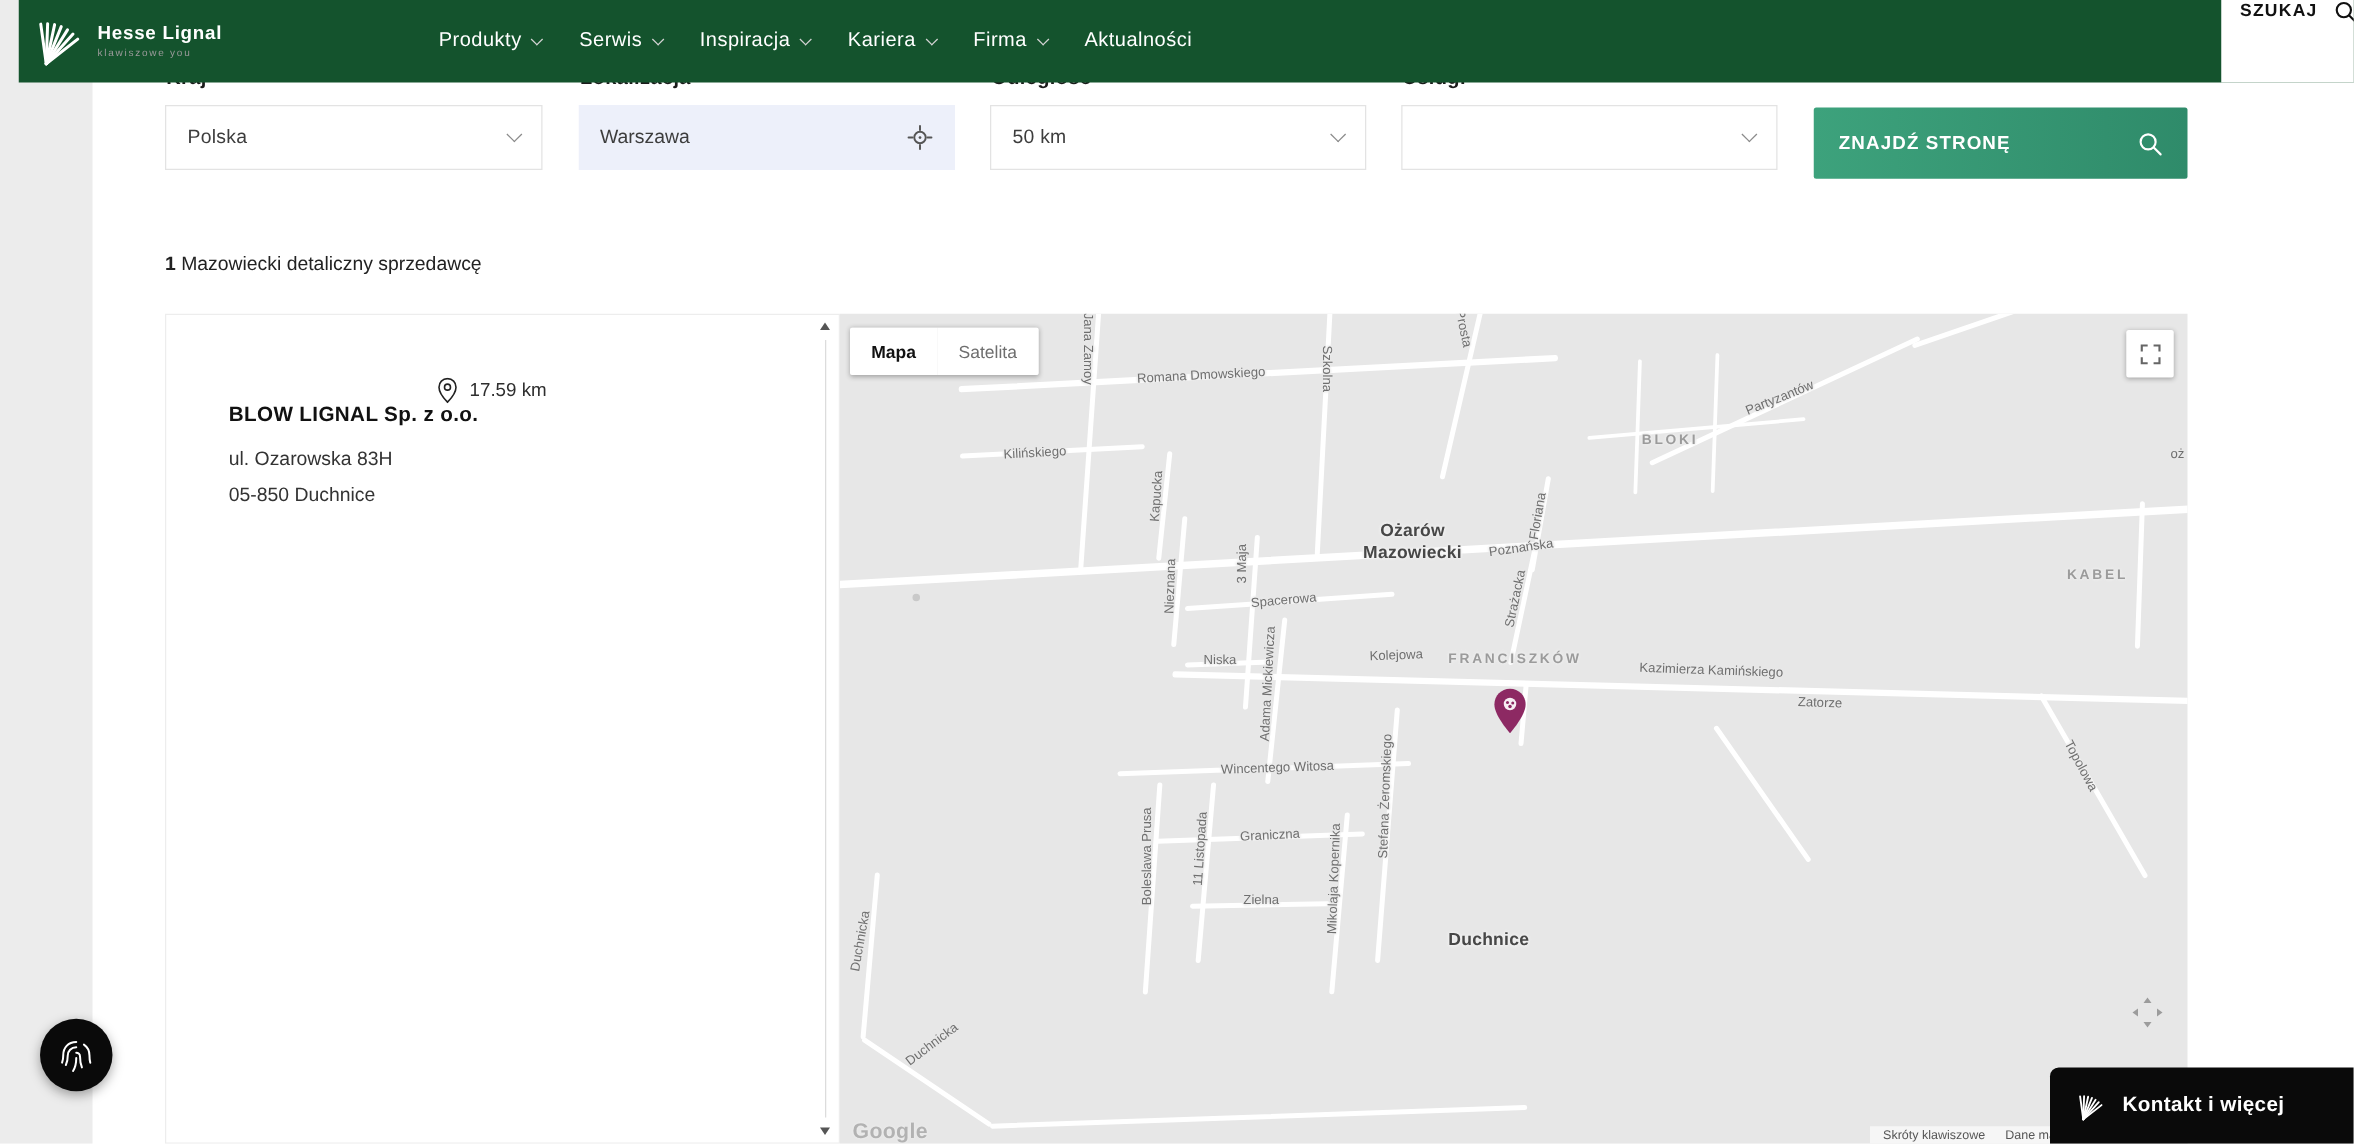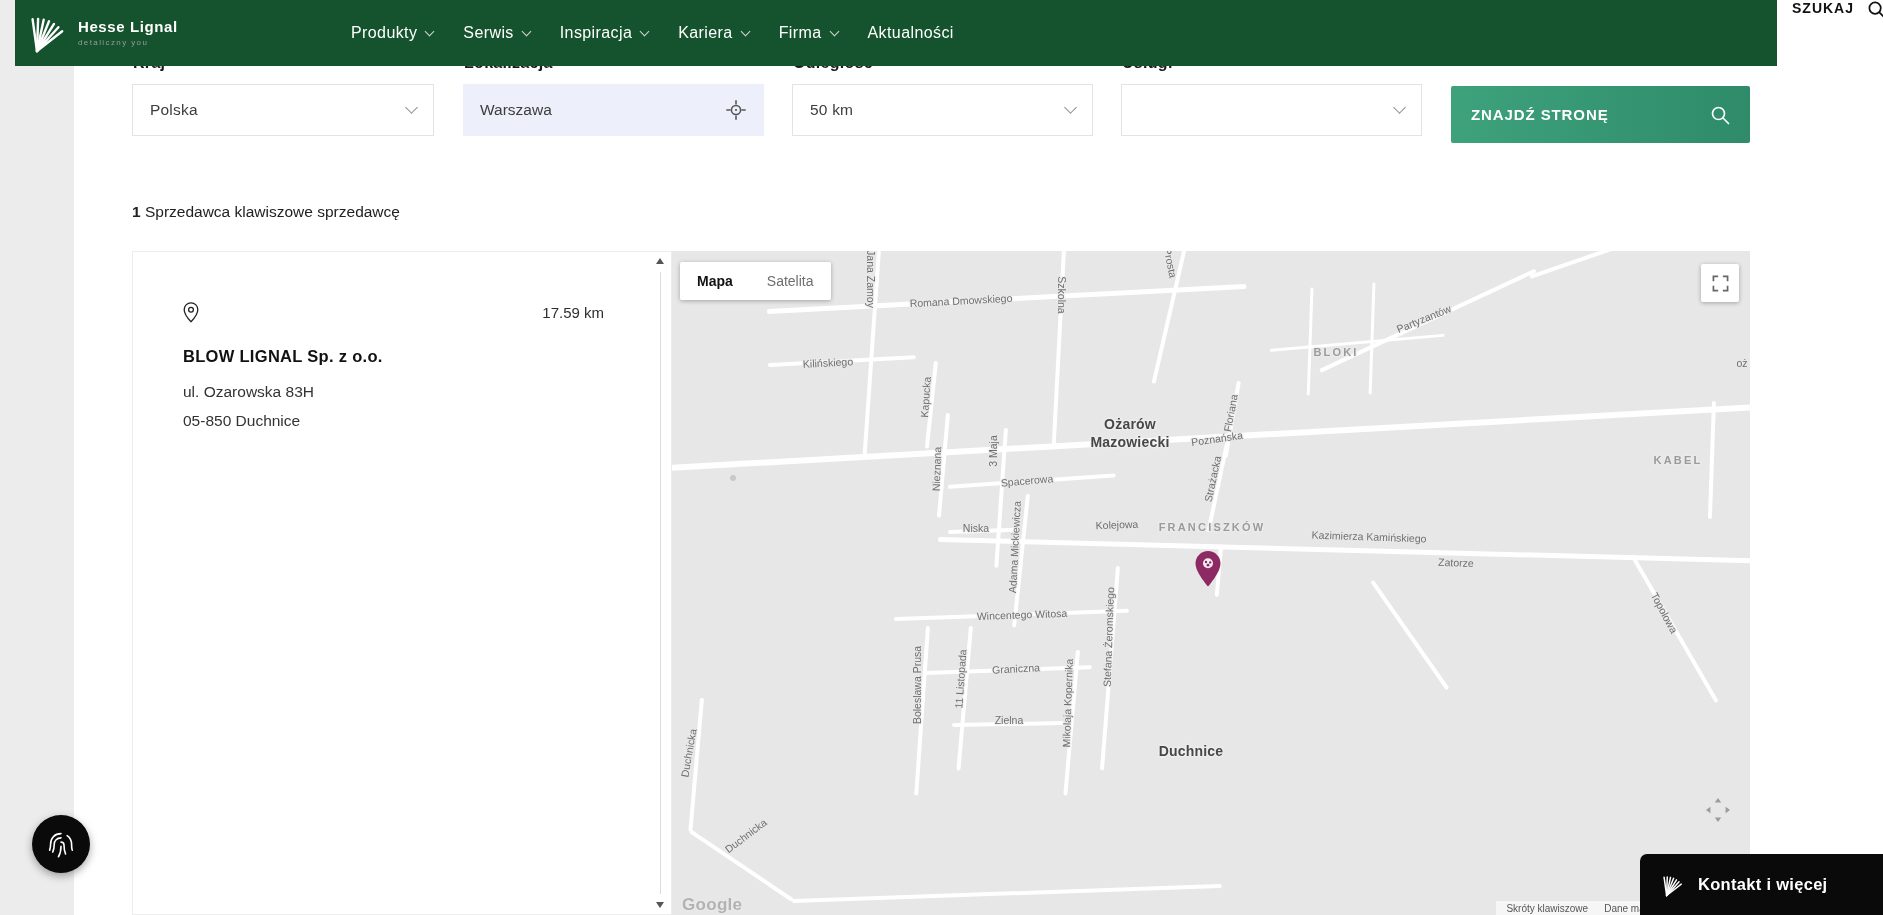--- a/index.html
+++ b/index.html
@@ -40,21 +40,21 @@
     display:flex; align-items:center; justify-content:space-between; padding:0 20px;
     font-family:inherit; font-size:15px; font-weight:700; letter-spacing:.9px; cursor:pointer; }
 
   
   .results { position:absolute; left:132px; top:203px; font-size:15.5px; color:#222222; z-index:5; }
   .results b { font-weight:700; }
 
   
   .list-panel { position:absolute; left:132px; top:251px; width:540px; bottom:0; background:#ffffff; border:1px solid #ededed; z-index:4; }
   .dealer-card { padding:50px 67px 0 50px; cursor:pointer; }
-  .distance-row { display:flex; justify-content:space-between; align-items:center; gap:10px; margin-bottom:24px; color:#2e2e2e; font-size:15px; }
+  .distance-row { display:flex; justify-content:center; align-items:center; gap:10px; color:#2e2e2e; font-size:15px; }
   .dealer-name { font-size:16.5px; font-weight:700; color:#111111; margin-bottom:11px; letter-spacing:.3px; }
   .dealer-addr { font-size:15.5px; color:#333333; line-height:29px; }
   .scroll-col { position:absolute; right:5px; top:4px; bottom:4px; width:12px; }
   .scroll-track { position:absolute; left:50%; top:16px; bottom:16px; width:1px; background:#dcdcdc; }
   .tri-up, .tri-down { position:absolute; left:50%; transform:translateX(-50%); width:0; height:0; border-left:4px solid transparent; border-right:4px solid transparent; cursor:pointer; }
   .tri-up { top:2px; border-bottom:6px solid #555555; }
   .tri-down { bottom:2px; border-top:6px solid #555555; }
 
   
   .map { position:absolute; left:672px; top:251px; width:1078px; bottom:0; background:#e7e7e7; overflow:hidden; cursor:grab; z-index:3; }
@@ -97,21 +97,21 @@
         <line x1="8" y1="42" x2="9.1" y2="10"></line>
         <line x1="8" y1="42" x2="14.7" y2="10.7"></line>
         <line x1="8" y1="42" x2="20" y2="12.3"></line>
         <line x1="8" y1="42" x2="25" y2="14.9"></line>
         <line x1="8" y1="42" x2="29.4" y2="18.2"></line>
         <line x1="8" y1="42" x2="33.2" y2="22.3"></line>
       </g>
     </svg>
     <div class="logo-text">
       <div class="logo-title">Hesse Lignal</div>
-      <div class="logo-tagline">detaliczny you</div>
+      <div class="logo-tagline">klawiszowe you</div>
     </div>
   </div>
 
   <nav id="main-nav">
       <div class="nav-item">
         <span>Produkty</span>
         <span class="chev"></span>
       </div>
       <div class="nav-item">
         <span>Serwis</span>
@@ -187,21 +187,21 @@
 <button class="find-button">
   <span>ZNAJDŹ STRONĘ</span>
   <svg width="20" height="20" viewBox="0 0 20 20">
     <circle cx="8.5" cy="8.5" r="6" fill="none" stroke="#ffffff" stroke-width="1.7"></circle>
     <line x1="13" y1="13" x2="18.5" y2="18.5" stroke="#ffffff" stroke-width="1.7" stroke-linecap="round"></line>
   </svg>
 </button>
 
 <div class="results">
   <b>1</b>
-  <span>Sprzedawca klawiszowe sprzedawcę</span>
+  <span>Mazowiecki detaliczny sprzedawcę</span>
 </div>
 
 <div class="list-panel">
   <div class="dealer-card">
     <div class="distance-row">
       <svg width="16" height="21" viewBox="0 0 20 26">
         <path d="M10 1 C5 1 1.5 4.8 1.5 9.5 c0 6.2 8.5 15 8.5 15 s8.5-8.8 8.5-15 C18.5 4.8 15 1 10 1 Z" fill="none" stroke="#222222" stroke-width="1.6"></path>
         <circle cx="10" cy="9.5" r="3" fill="none" stroke="#222222" stroke-width="1.6"></circle>
       </svg>
       <span>17.59 km</span>

